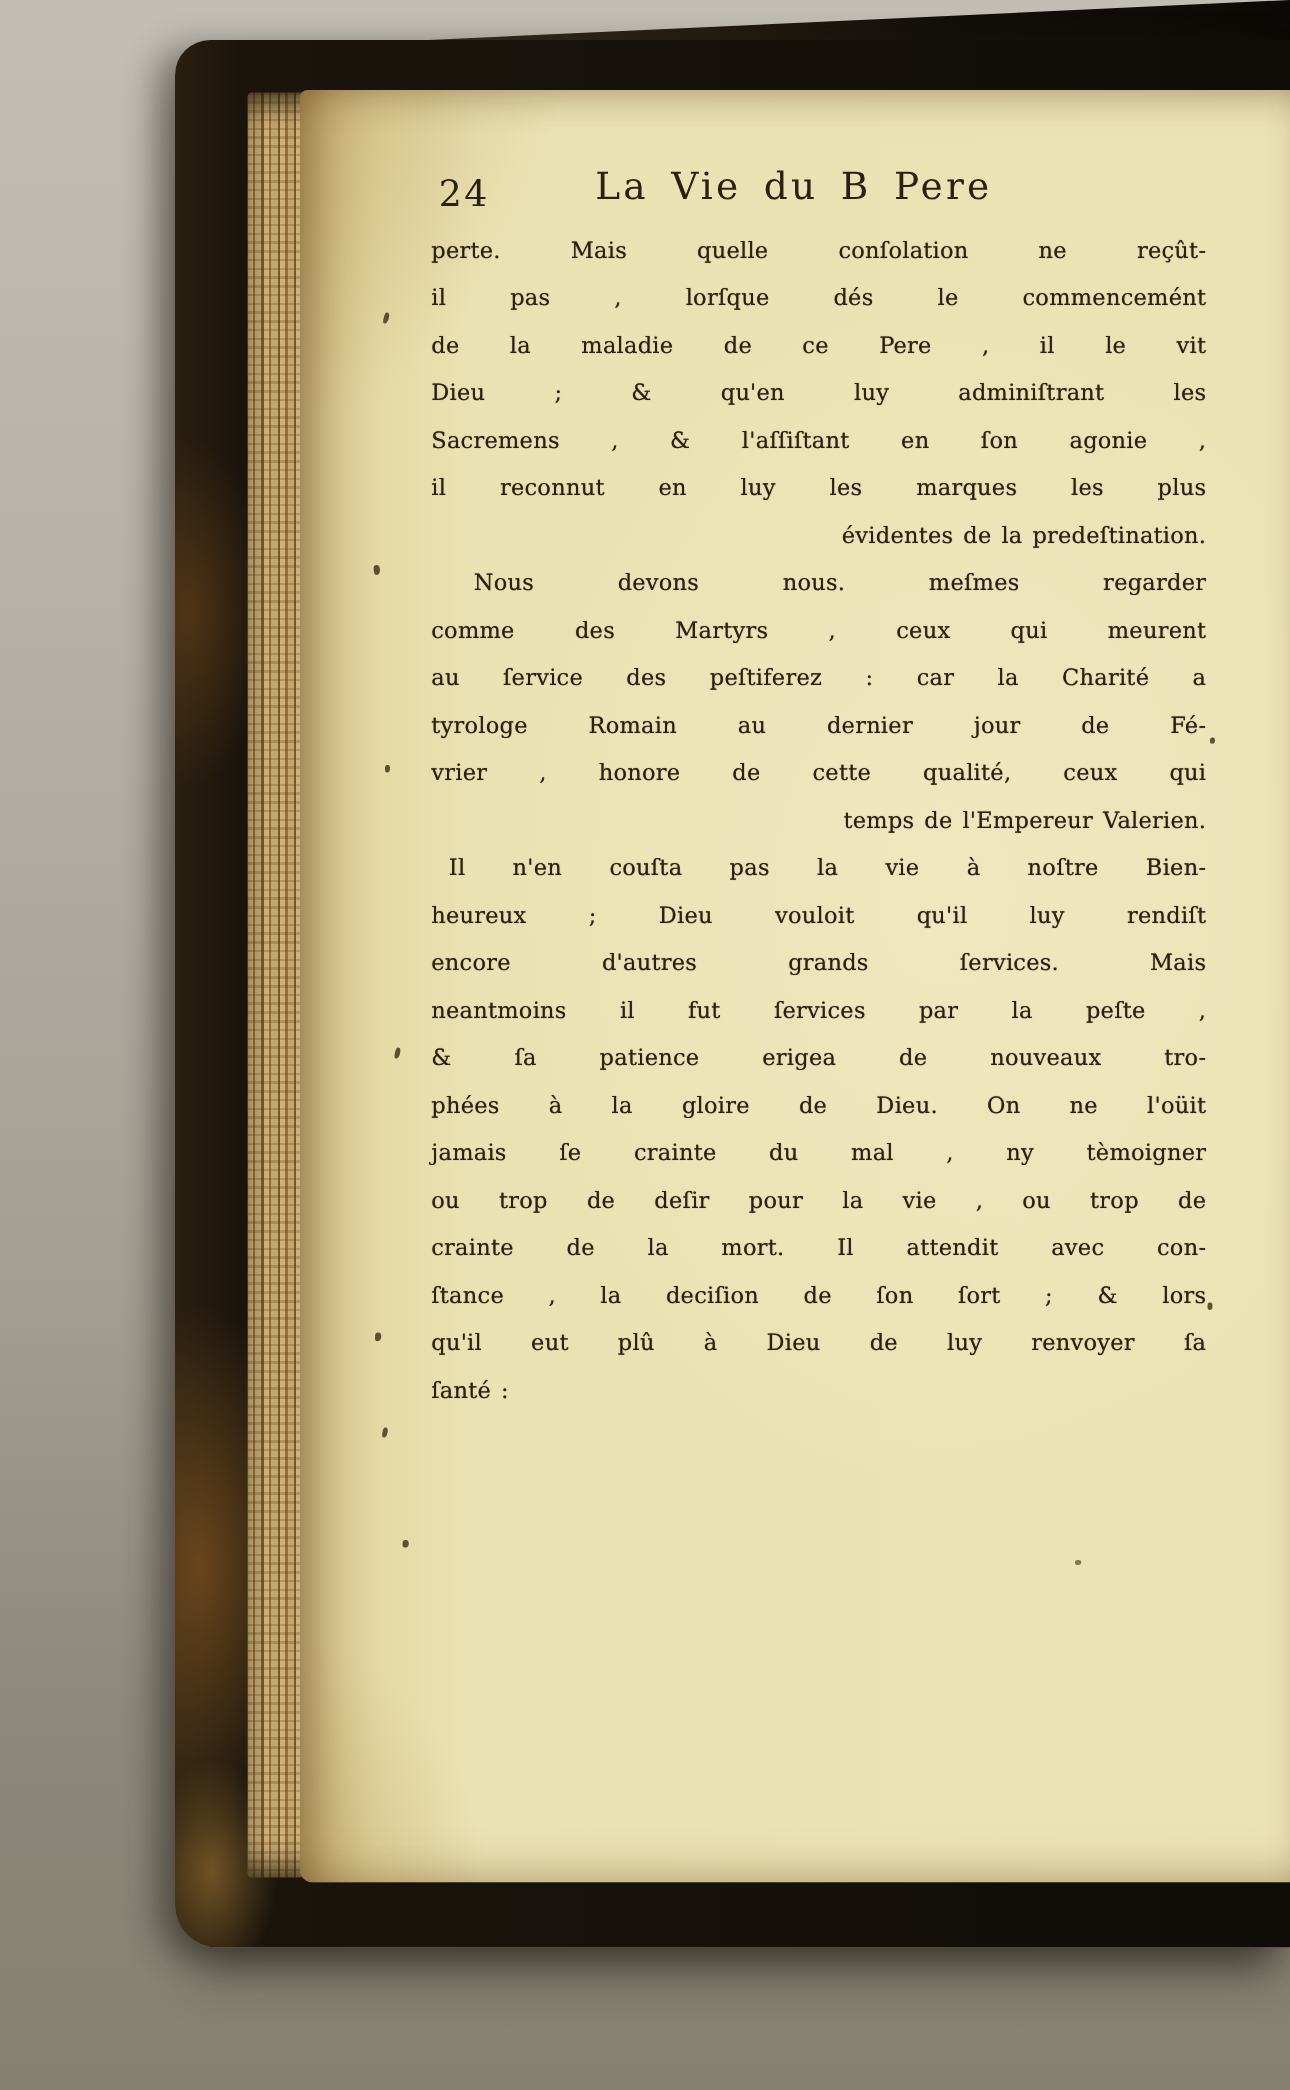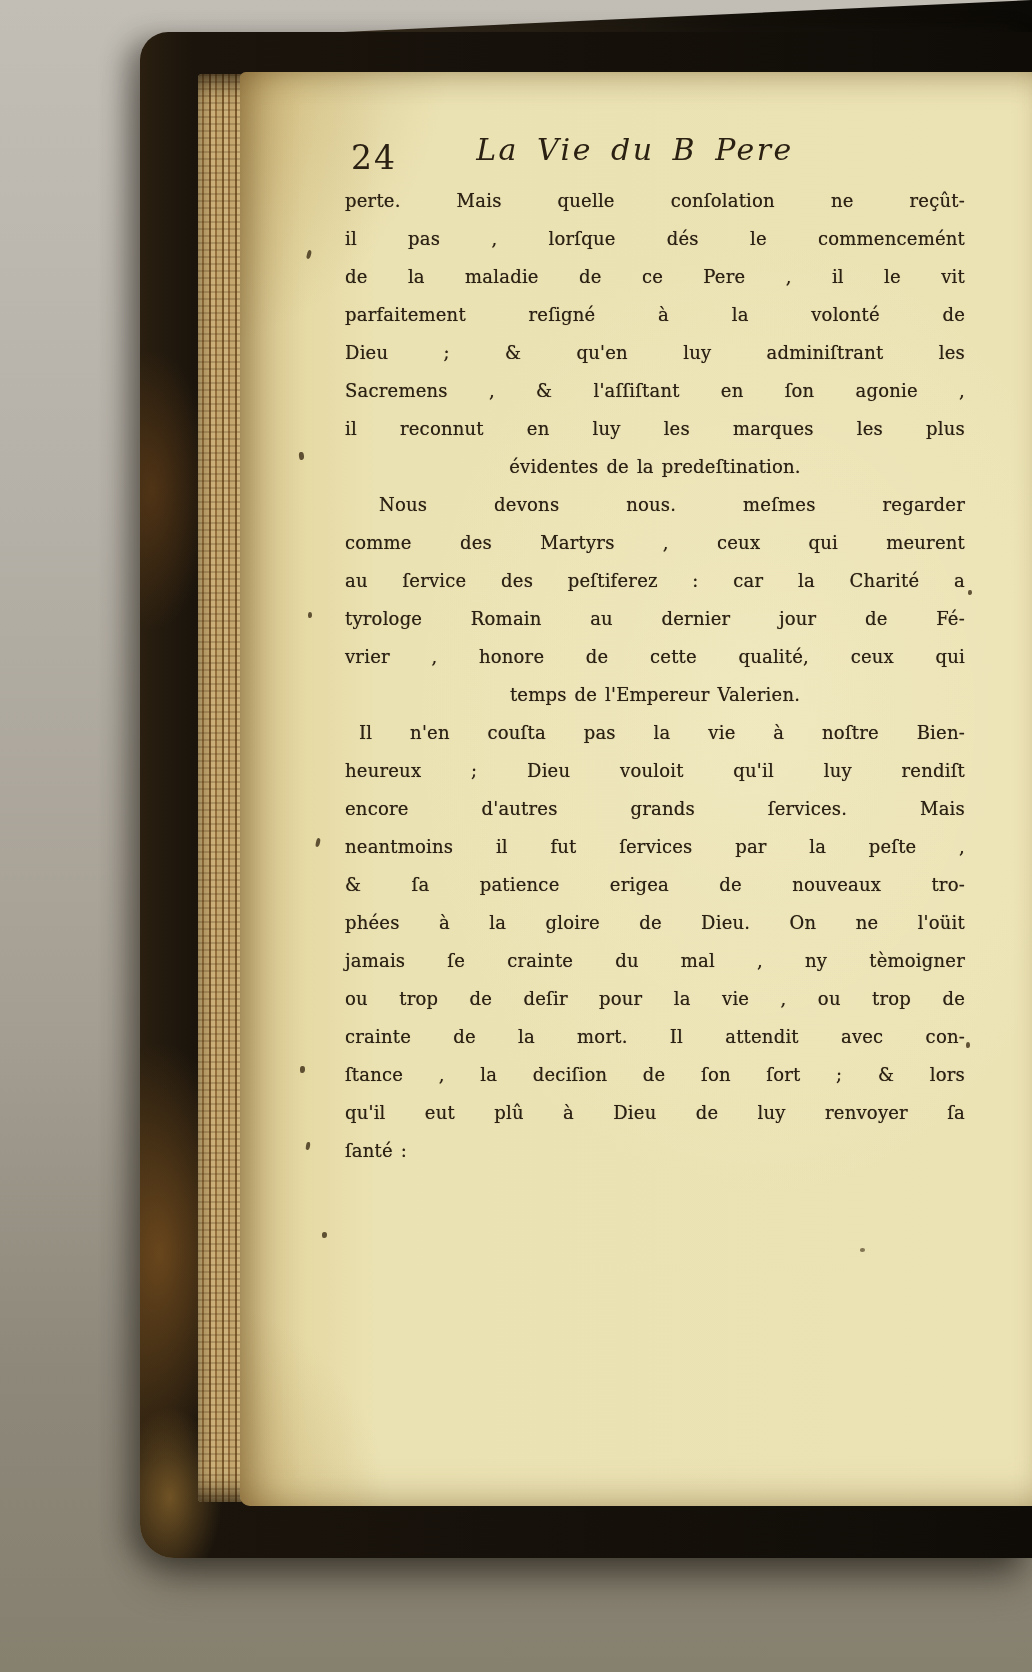--- a/index.html
+++ b/index.html
@@ -43,32 +43,32 @@
     box-shadow:
       inset 28px 0 40px -18px rgba(95,65,22,.5),
       inset 0 20px 34px -20px rgba(95,65,22,.4),
       inset 0 -26px 38px -22px rgba(120,90,40,.35);
   }
   .header{
     position:relative;margin:60px 67px 6px 105px;width:620px;height:44px;
     color:#2b2113;
   }
   .pagenum{
-    position:absolute;left:6px;top:6px;font-size:33px;letter-spacing:2px;
+    position:absolute;left:6px;top:6px;font-size:29px;letter-spacing:2px;
   }
   .running-title{
     position:absolute;left:0;right:40px;top:0;text-align:center;
-    font-style:italic;font-size:30px;letter-spacing:2.5px;word-spacing:6px;
+    font-size:30px;letter-spacing:2.5px;word-spacing:6px;
   }
   .textblock{
     margin:0 67px 0 105px;width:620px;color:#2b2113;
     font-size:18px;line-height:38px;letter-spacing:.2px;word-spacing:2px;
     text-shadow:0 0 .7px rgba(43,33,19,.65);
   }
-  .ln{white-space:nowrap;text-align:center;}
+  .ln{white-space:nowrap;text-align:right;}
   .ln.j{white-space:normal;text-align:justify;text-align-last:justify;}
   .ln.ind1{padding-left:34px;}
   .ln.ind2{padding-left:14px;}
   .ln.cw{text-align:left;padding-right:6px;white-space:normal;}
   
   .sp{position:absolute;background:#3c2d15;border-radius:50% 50% 60% 40%;opacity:.8;}
   .s1{left:307px;top:250px;width:4px;height:9px;transform:rotate(14deg);}
   .s2{left:299px;top:452px;width:5px;height:8px;transform:rotate(-8deg);}
   .s3{left:308px;top:612px;width:4px;height:6px;}
   .s4{left:316px;top:838px;width:4px;height:9px;transform:rotate(12deg);}
@@ -90,21 +90,20 @@
   <div class="page">
     <div class="header">
       <span class="pagenum">24</span>
       <span class="running-title">La Vie du B Pere</span>
     </div>
 
     <div class="textblock">
       <div class="ln j">perte. Mais quelle conſolation ne reçût-</div>
       <div class="ln j">il pas , lorſque dés le commencemént</div>
       <div class="ln j">de la maladie de ce Pere , il le vit</div>
-      <div class="ln j">parfaitement reſigné à la volonté de</div>
       <div class="ln j">Dieu ; &amp; qu'en luy adminiſtrant les</div>
       <div class="ln j">Sacremens , &amp; l'aſſiſtant en ſon agonie ,</div>
       <div class="ln j">il reconnut en luy les marques les plus</div>
       <div class="ln">évidentes de la predeſtination.</div>
       <div class="ln j ind1">Nous devons nous. meſmes regarder</div>
       <div class="ln j">comme des Martyrs , ceux qui meurent</div>
       <div class="ln j">au ſervice des peſtiferez : car la Charité a</div>
       <div class="ln j">tyrologe Romain au dernier jour de Fé-</div>
       <div class="ln j">vrier , honore de cette qualité, ceux qui</div>
       <div class="ln">temps de l'Empereur Valerien.</div>

